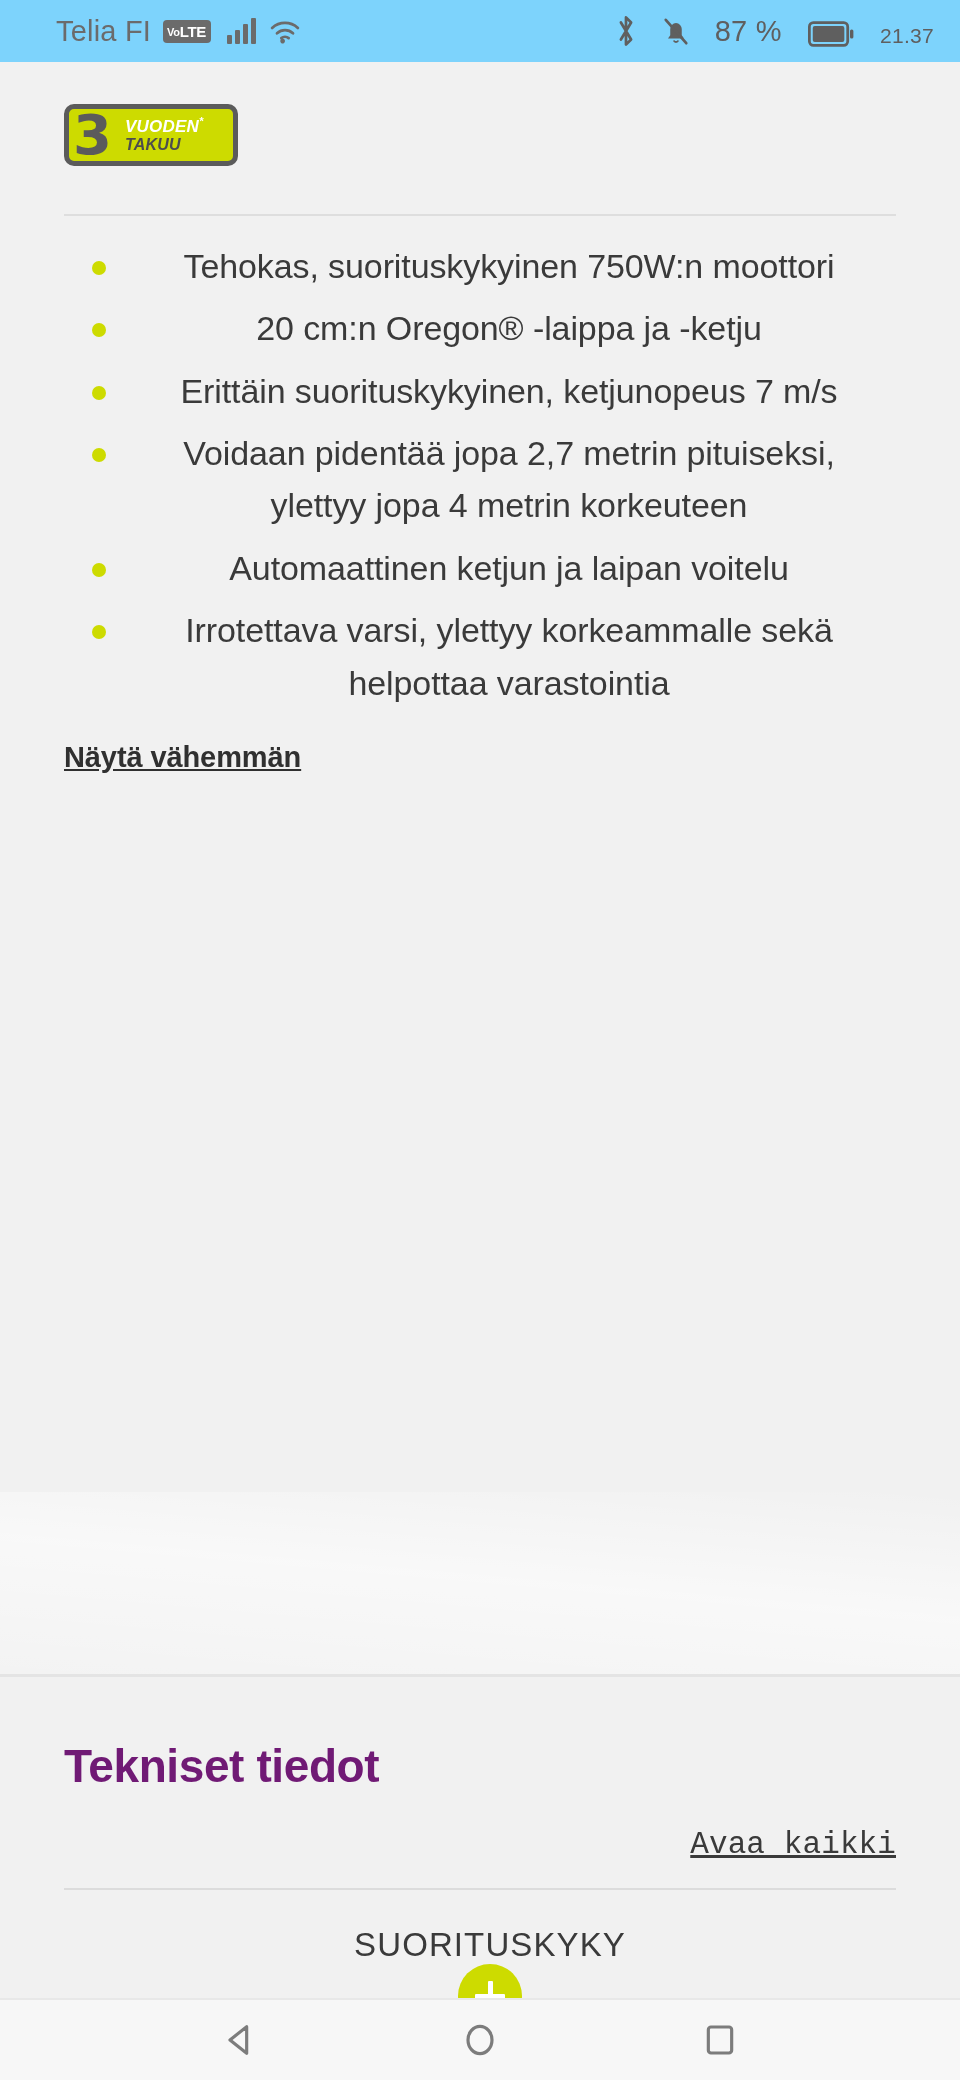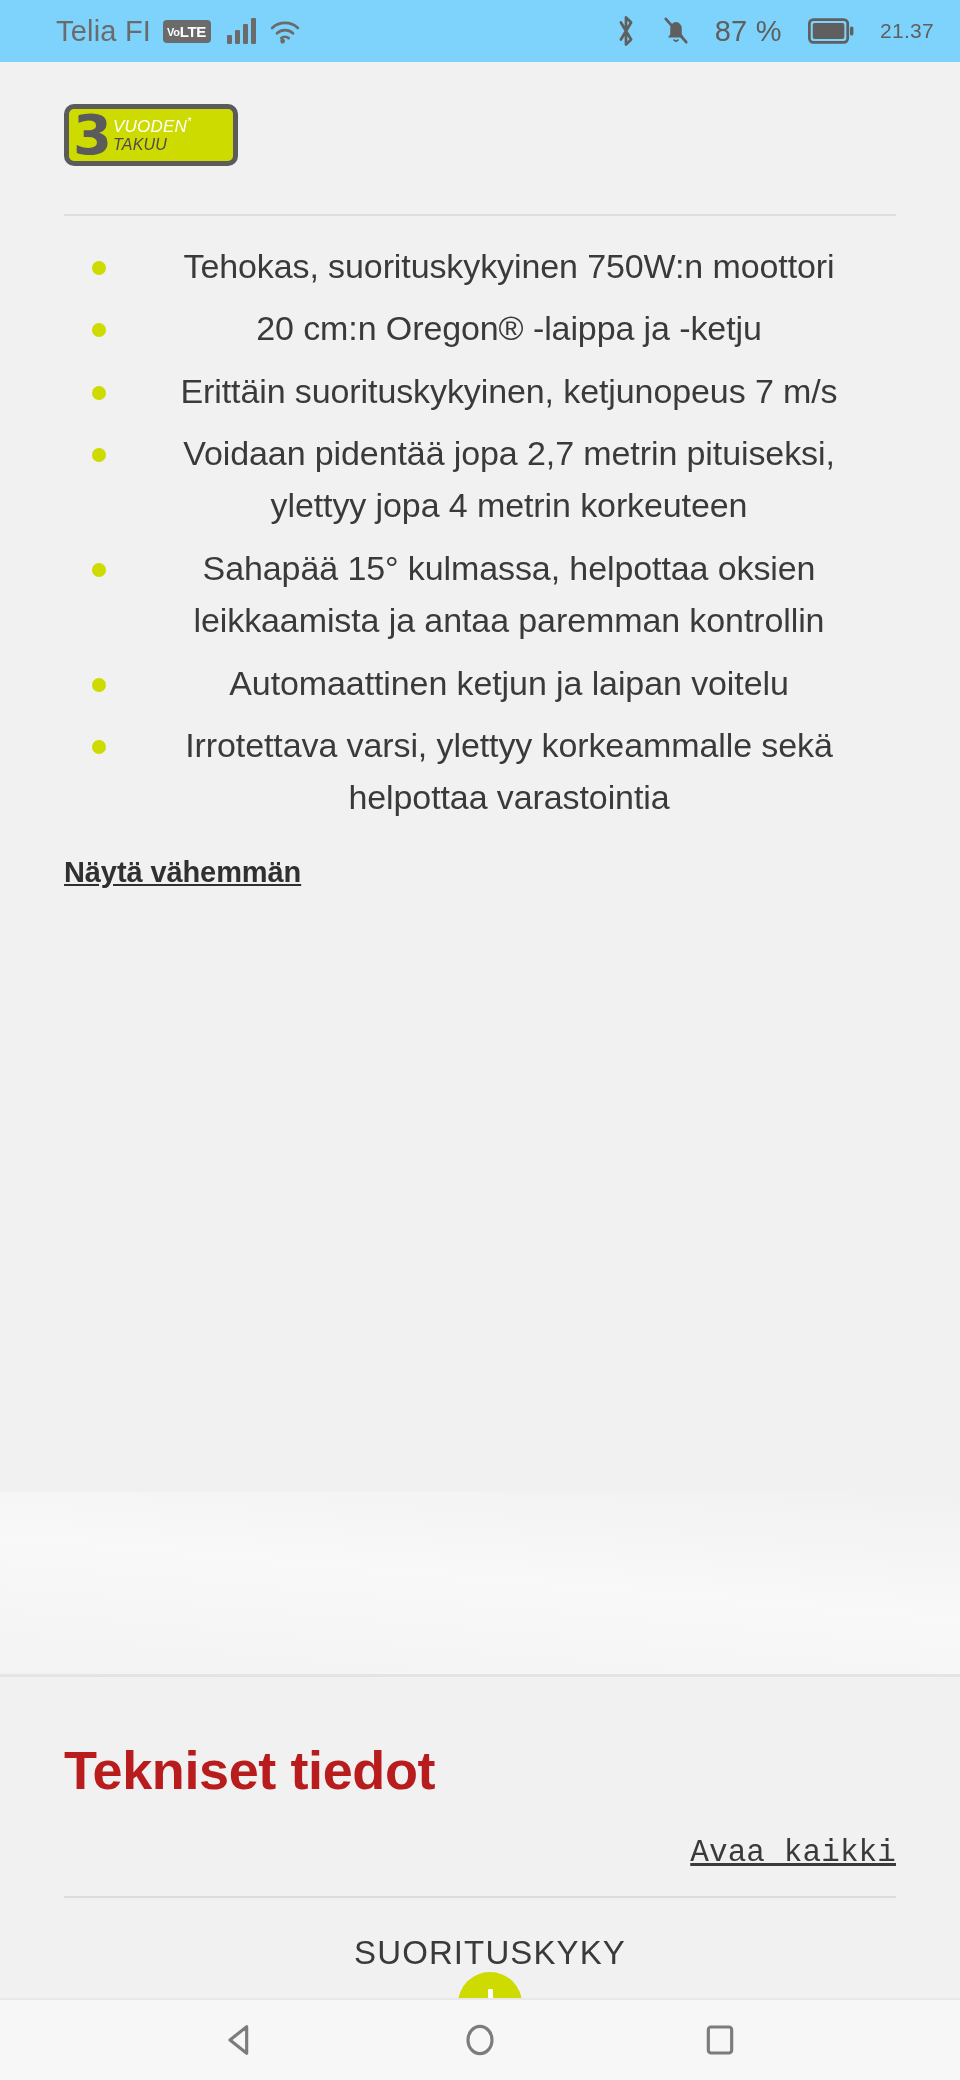--- a/index.html
+++ b/index.html
@@ -30,21 +30,21 @@
     align-items: center;
     justify-content: space-between;
     padding: 0 26px 0 56px;
     color: #6a6a6a;
   }
   .status-left, .status-right {
     display: flex;
     align-items: center;
   }
   .status-left { gap: 12px; }
-  .status-right { gap: 26px; }
+  .status-right { gap: 26px; align-items: flex-end; }
 
   .carrier {
     font-size: 29px;
     color: #6b6b6b;
     letter-spacing: 0.2px;
     font-family: "Liberation Sans", sans-serif;
   }
   .volte-badge {
     background: #6b6b6b;
     color: #ffffff;
@@ -98,24 +98,24 @@
     top: 50%;
     transform: translateY(-50%);
     font-size: 56px;
     font-weight: bold;
     color: #5b5b5b;
     line-height: 1;
     font-family: "DejaVu Sans", sans-serif;
     letter-spacing: -2px;
   }
   .warranty-text {
-    margin-left: 44px;
+    margin-left: 56px;
     color: #ffffff;
     font-style: italic;
-    font-weight: normal;
+    font-weight: bold;
     line-height: 1.05;
     font-size: 17px;
     letter-spacing: 0.2px;
   }
   .warranty-text .l2 { color: #4d4d4d; font-size: 16px; }
   .warranty-text sup { font-size: 11px; }
 
   .divider {
     height: 2px;
     background: #dedede;
@@ -183,23 +183,23 @@
 
   
   .specs {
     position: absolute;
     left: 0; right: 0;
     top: 1615px;
     bottom: 0;
     background: #f1f1f1;
   }
   .specs-title {
-    font-size: 54px;
-    font-weight: bold;
-    color: #b91c1c;
+    font-size: 46px;
+    font-weight: bold;
+    color: #701a75;
     padding: 62px 64px 0 64px;
     letter-spacing: -0.4px;
   }
   .open-all-row {
     display: flex;
     justify-content: flex-end;
     padding: 34px 64px 0 64px;
   }
   .open-all {
     font-size: 31px;
@@ -334,21 +334,20 @@
     </div>
 
     <div class="divider"></div>
 
 
     <ul class="feature-list">
       <li><span class="bullet"></span><span>Tehokas, suorituskykyinen 750W:n moottori</span></li>
       <li><span class="bullet"></span><span>20 cm:n Oregon® -laippa ja -ketju</span></li>
       <li><span class="bullet"></span><span>Erittäin suorituskykyinen, ketjunopeus 7 m/s</span></li>
       <li><span class="bullet"></span><span>Voidaan pidentää jopa 2,7 metrin pituiseksi, ylettyy jopa 4 metrin korkeuteen</span></li>
-      <li><span class="bullet"></span><span>Sahapää 15° kulmassa, helpottaa oksien leikkaamista ja antaa paremman kontrollin</span></li>
       <li><span class="bullet"></span><span>Automaattinen ketjun ja laipan voitelu</span></li>
       <li><span class="bullet"></span><span>Irrotettava varsi, ylettyy korkeammalle sekä helpottaa varastointia</span></li>
     </ul>
 
     <a class="show-less" href="#">Näytä vähemmän</a>
 
     <div class="sheen"></div>
     <div class="band-split"></div>
 
     

